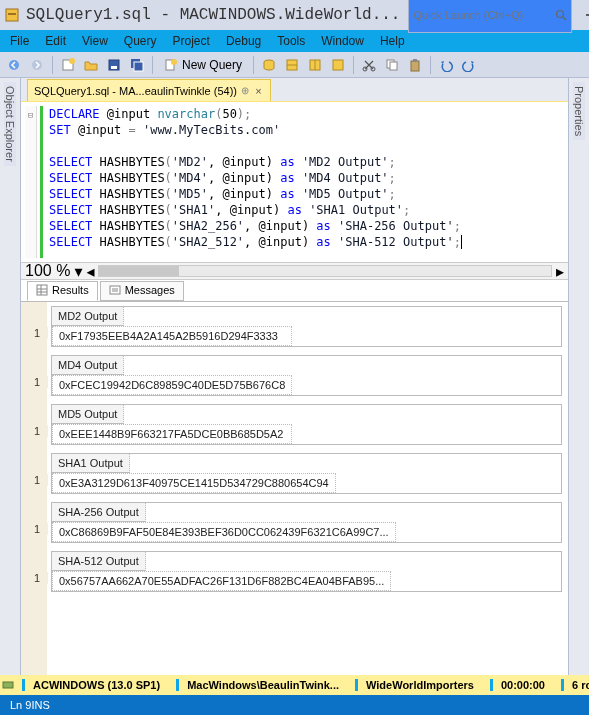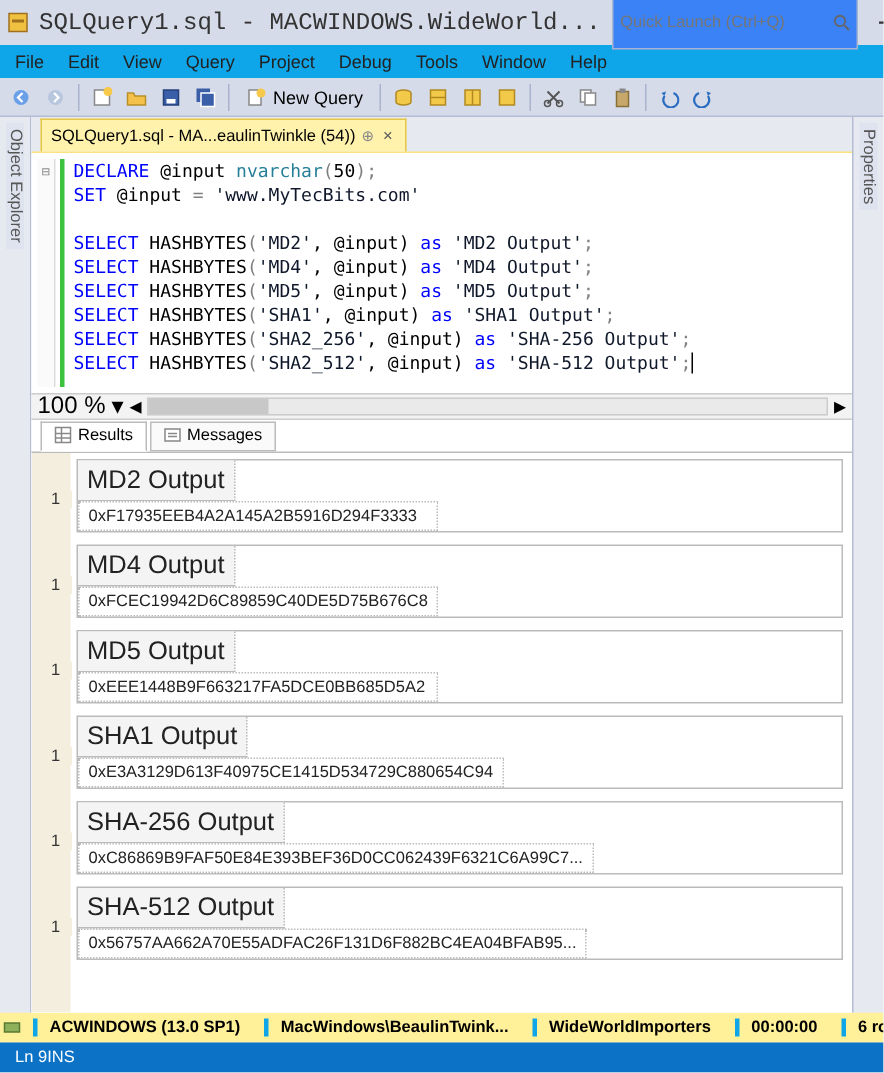--- a/index.html
+++ b/index.html
@@ -40,21 +40,21 @@
   .zoombar{ height:18px; background:#f3f3f3; display:flex; align-items:center; border-top:1px solid #ccc; border-bottom:1px solid #ccc; padding:0 4px; font-size:16px; gap:4px;}
   .hscroll{ flex:1; height:12px; background:#eaeaea; border:1px solid #ccc; position:relative;}
   .hthumb{ position:absolute; left:0; top:0; bottom:0; width:80px; background:#c8c8c8;}
   .resulttabs { height:22px; display:flex; align-items:flex-end; padding-left:6px; gap:2px; border-bottom:1px solid #bbb; background:#fff;}
   .rtab { height:20px; padding:2px 8px; display:flex; align-items:flex-start; gap:4px; border:1px solid #bbb; background:#fafafa; font-size:11px;}
   .rtab.active{ background:#fff; border-bottom-color:#fff;}
   .results { flex:1; overflow:auto; background:#fff; padding:4px 6px 4px 30px; position:relative;}
   .results::before{ content:""; position:absolute; left:0; top:0; bottom:0; width:26px; background:#f3eedd;}
   .rgroup{ border:1px solid #bbb; margin-bottom:8px; position:relative; background:#fff;}
   .rgroup .rownum{ position:absolute; left:-26px; top:20px; width:22px; text-align:center; color:#333; font-size:11px; background:#f3eedd;}
-  .rgroup .hdr{ background:#f4f4f4; border-bottom:1px solid #bbb; padding:3px 6px; font-size:17px; color:#222; display:inline-block; border-right:1px dotted #bbb;}
+  .rgroup .hdr{ background:#f4f4f4; border-bottom:1px solid #bbb; padding:3px 6px; font-size:11px; color:#222; display:inline-block; border-right:1px dotted #bbb;}
   .rgroup .val{ padding:3px 6px; font-size:11px; color:#222; border:1px dotted #bbb; display:inline-block; min-width:240px;}
   .footer1{ height:20px; background:#fff09a; display:flex; align-items:center; font-size:11px; padding:0 2px; gap:8px; overflow:hidden; white-space:nowrap;}
   .fcell{ padding:0 8px; border-left:3px solid #0ea5e9;font-weight:bold;}
   .footer2{ height:20px; background:#0b72c5; color:#fff; display:flex; align-items:center; font-size:11px; padding:0 10px; }
   svg{display:block;}
 </style>
 </head>
 <body>
 
 <div class="titlebar">

